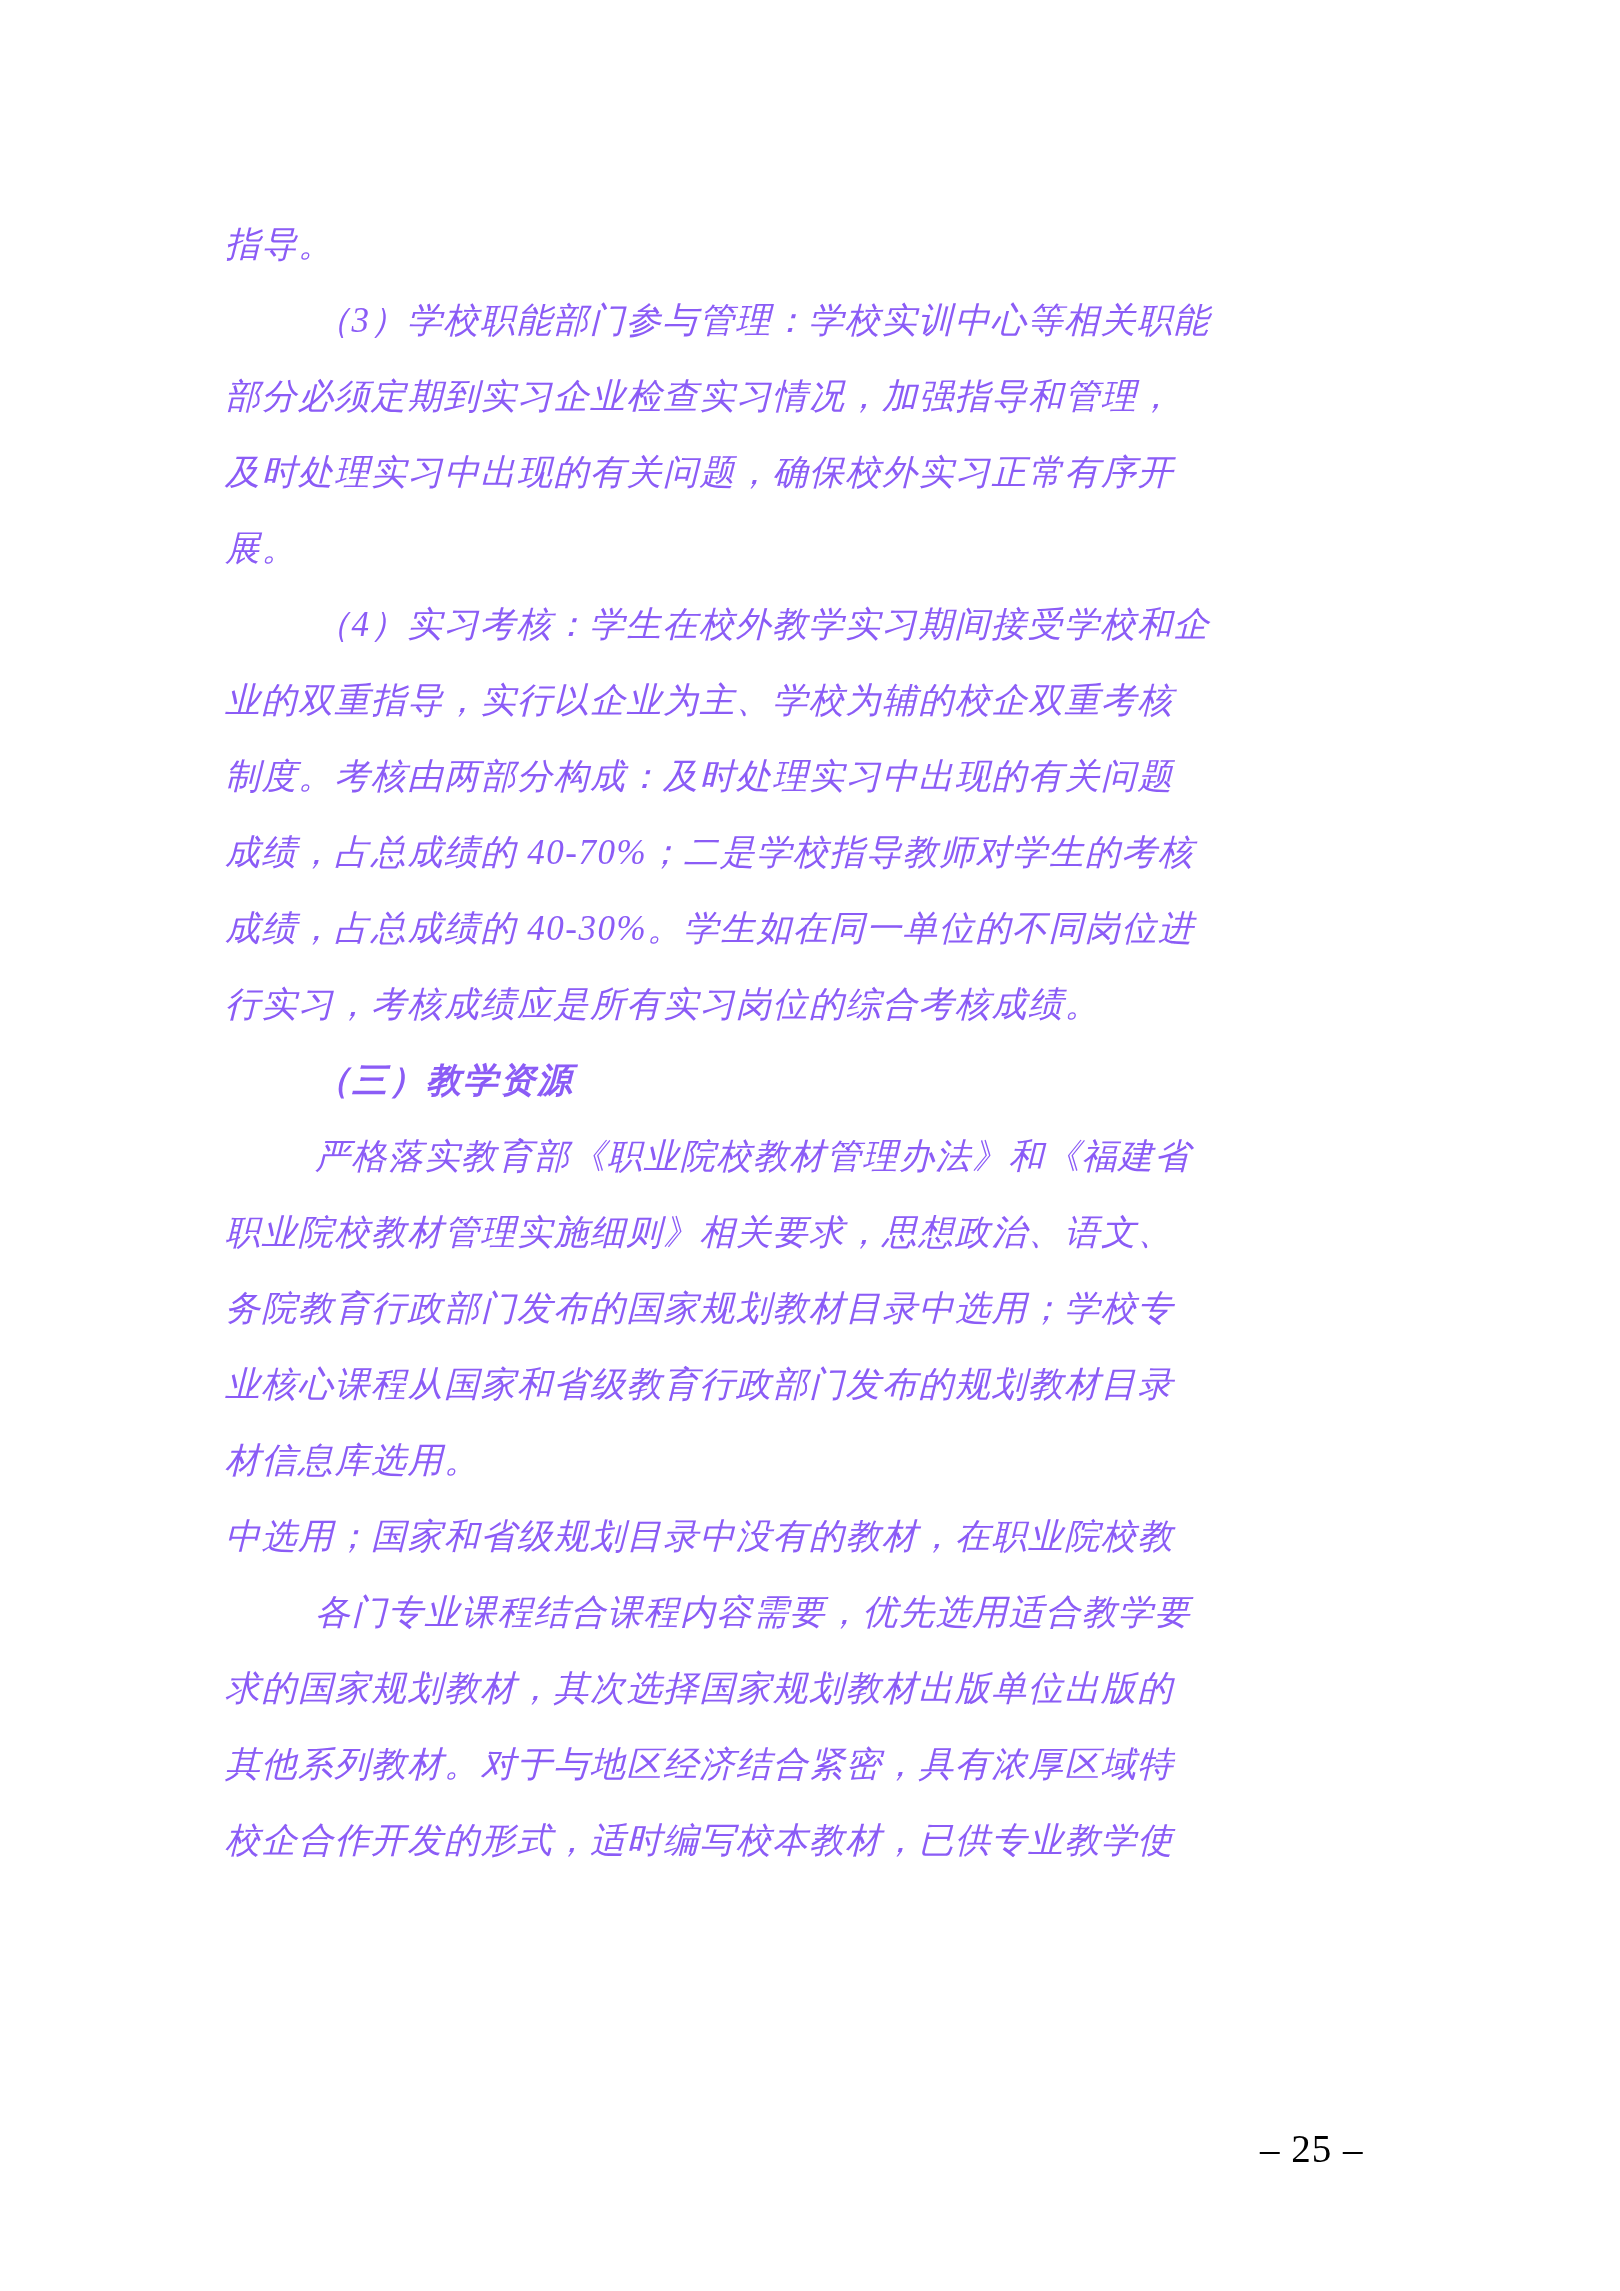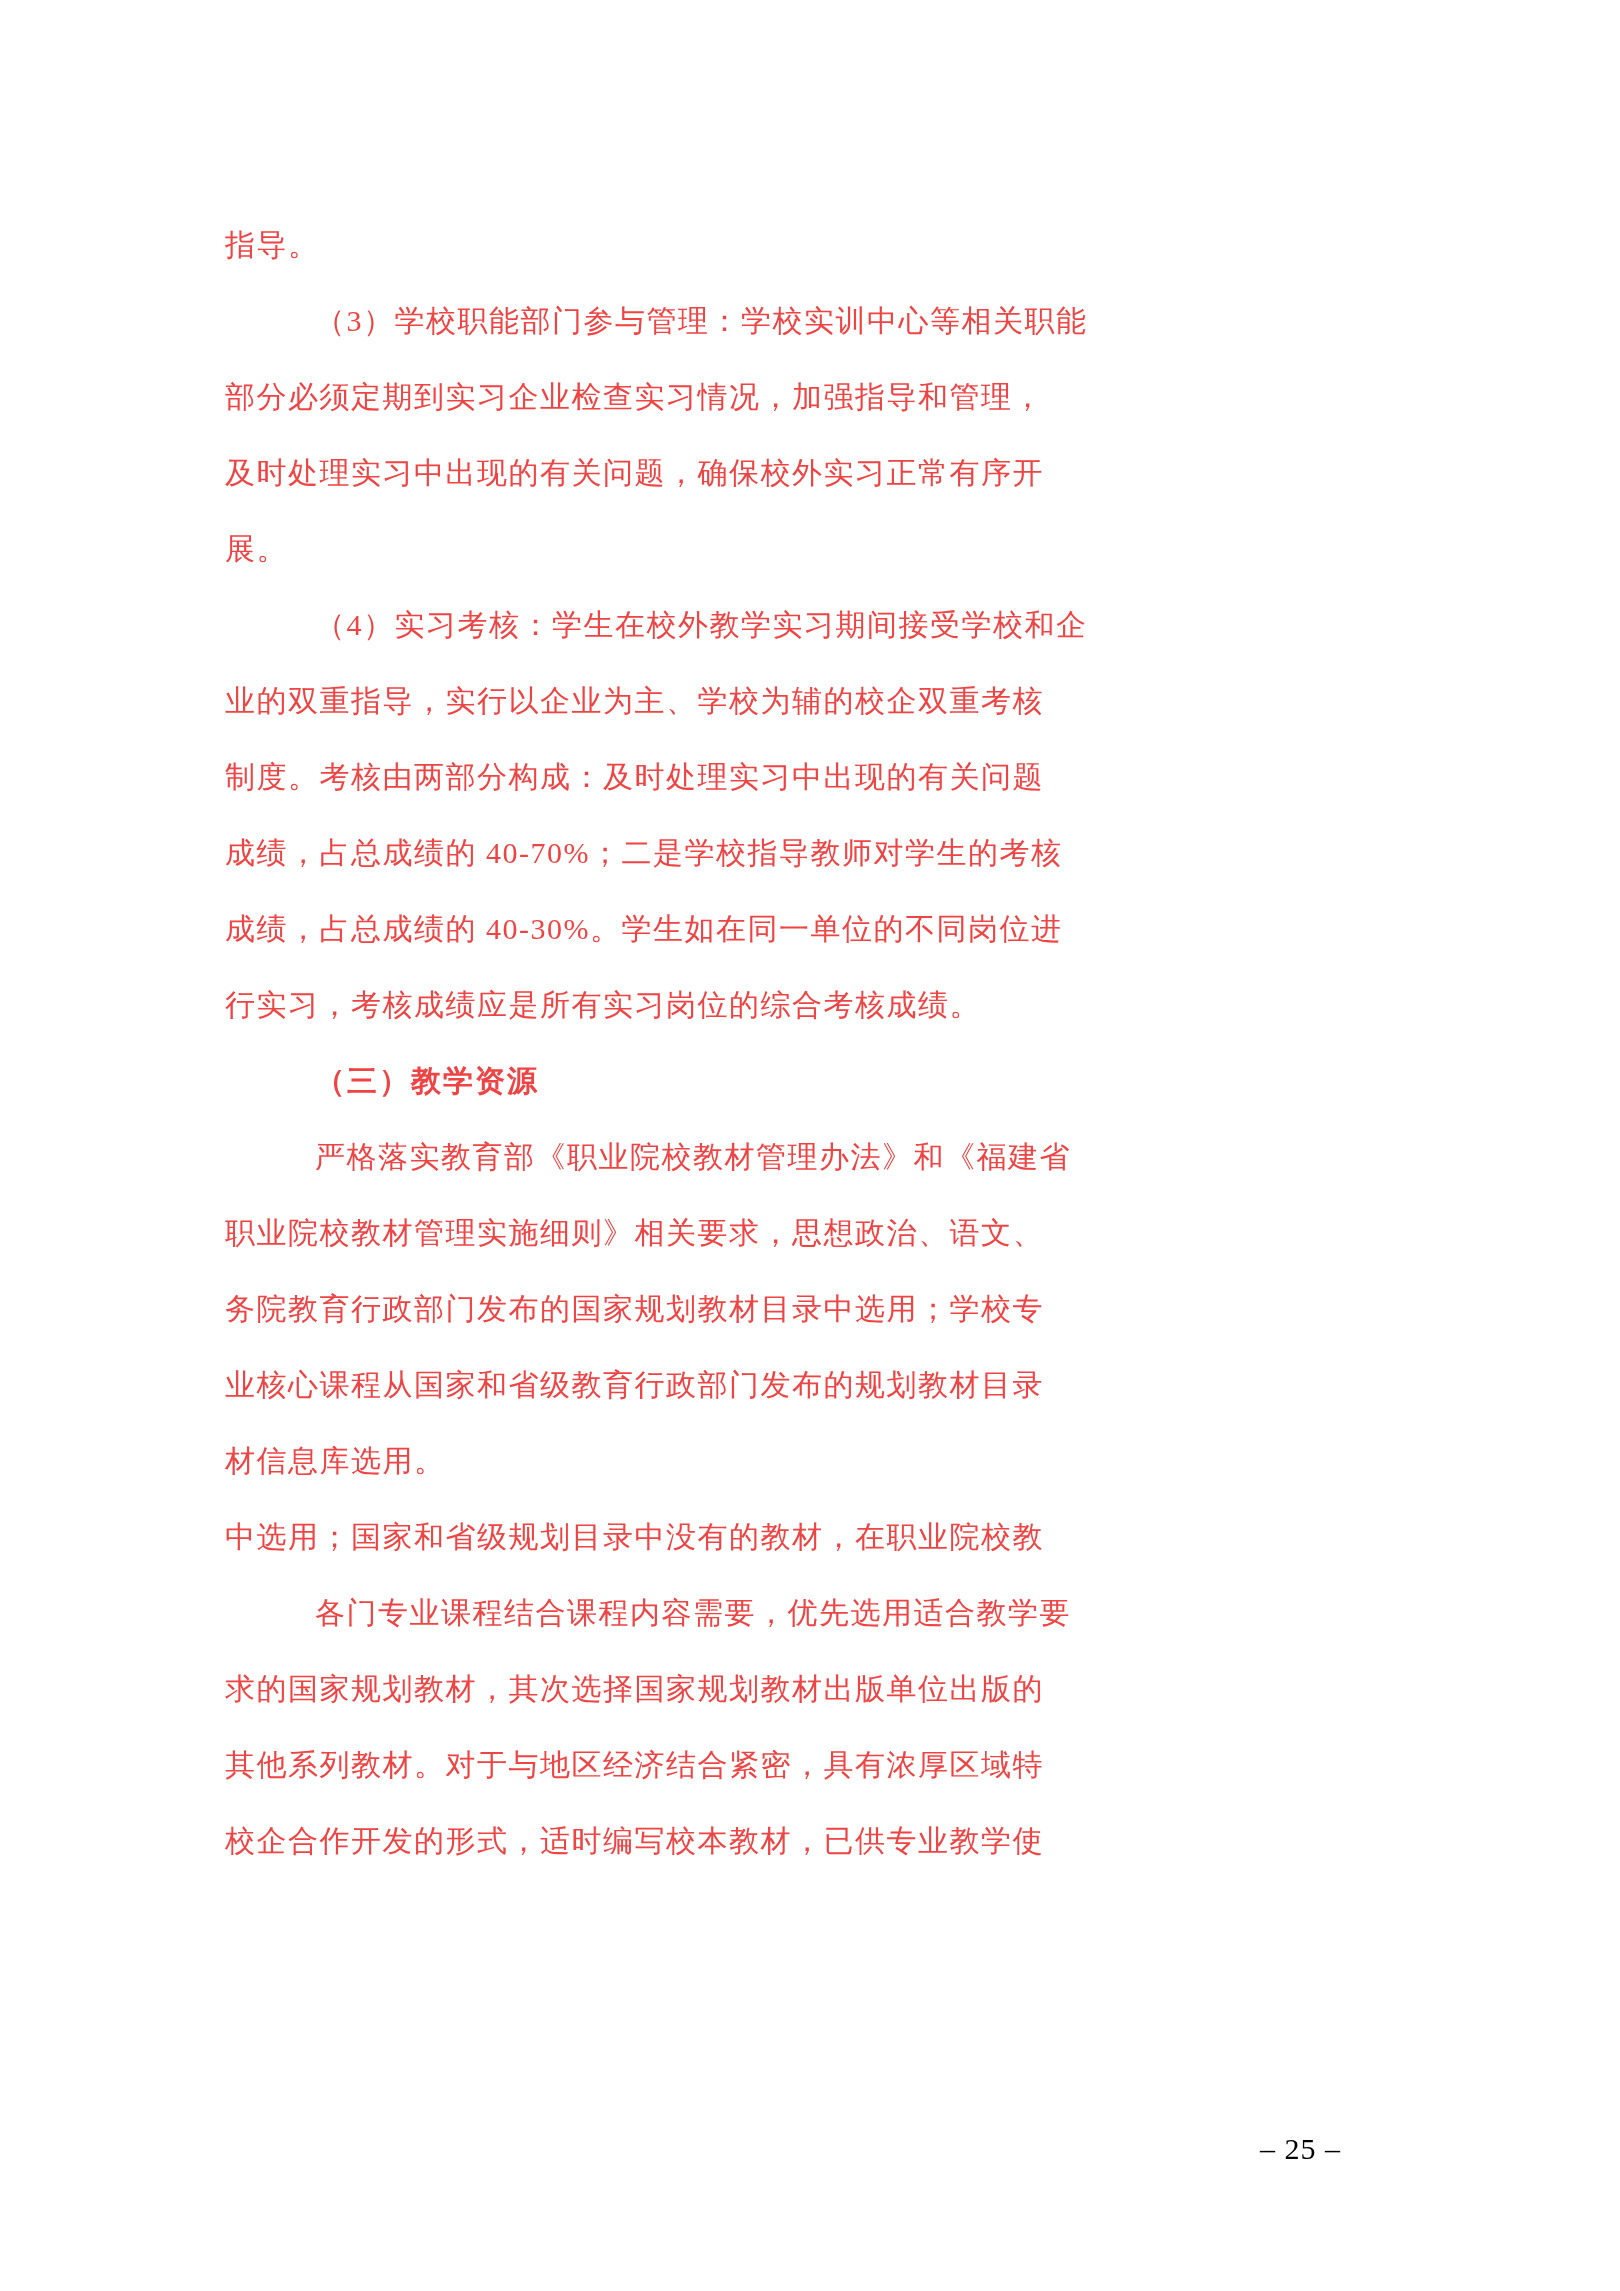--- a/index.html
+++ b/index.html
@@ -18,39 +18,40 @@
   }
   .content {
     position: absolute;
     left: 225px;
     top: 207px;
     width: 1166px;
   }
   .line {
     height: 76px;
     line-height: 76px;
-    font-size: 30px;
+    font-size: 35px;
     letter-spacing: 1.5px;
     white-space: nowrap;
-    color: #ef4444;
+    color: #8b5cf6;
+    font-style: italic;
   }
   .line.indent {
     padding-left: 90px;
   }
   .line.bold {
     font-weight: bold;
     letter-spacing: 2px;
   }
   .footer {
     position: absolute;
     left: 1260px;
     top: 2125px;
     height: 47px;
     line-height: 47px;
-    font-size: 30px;
+    font-size: 39px;
     letter-spacing: 1px;
     color: #000000;
     white-space: nowrap;
   }
 </style>
 </head>
 <body>
 
 <div class="page">
   <div class="content">

